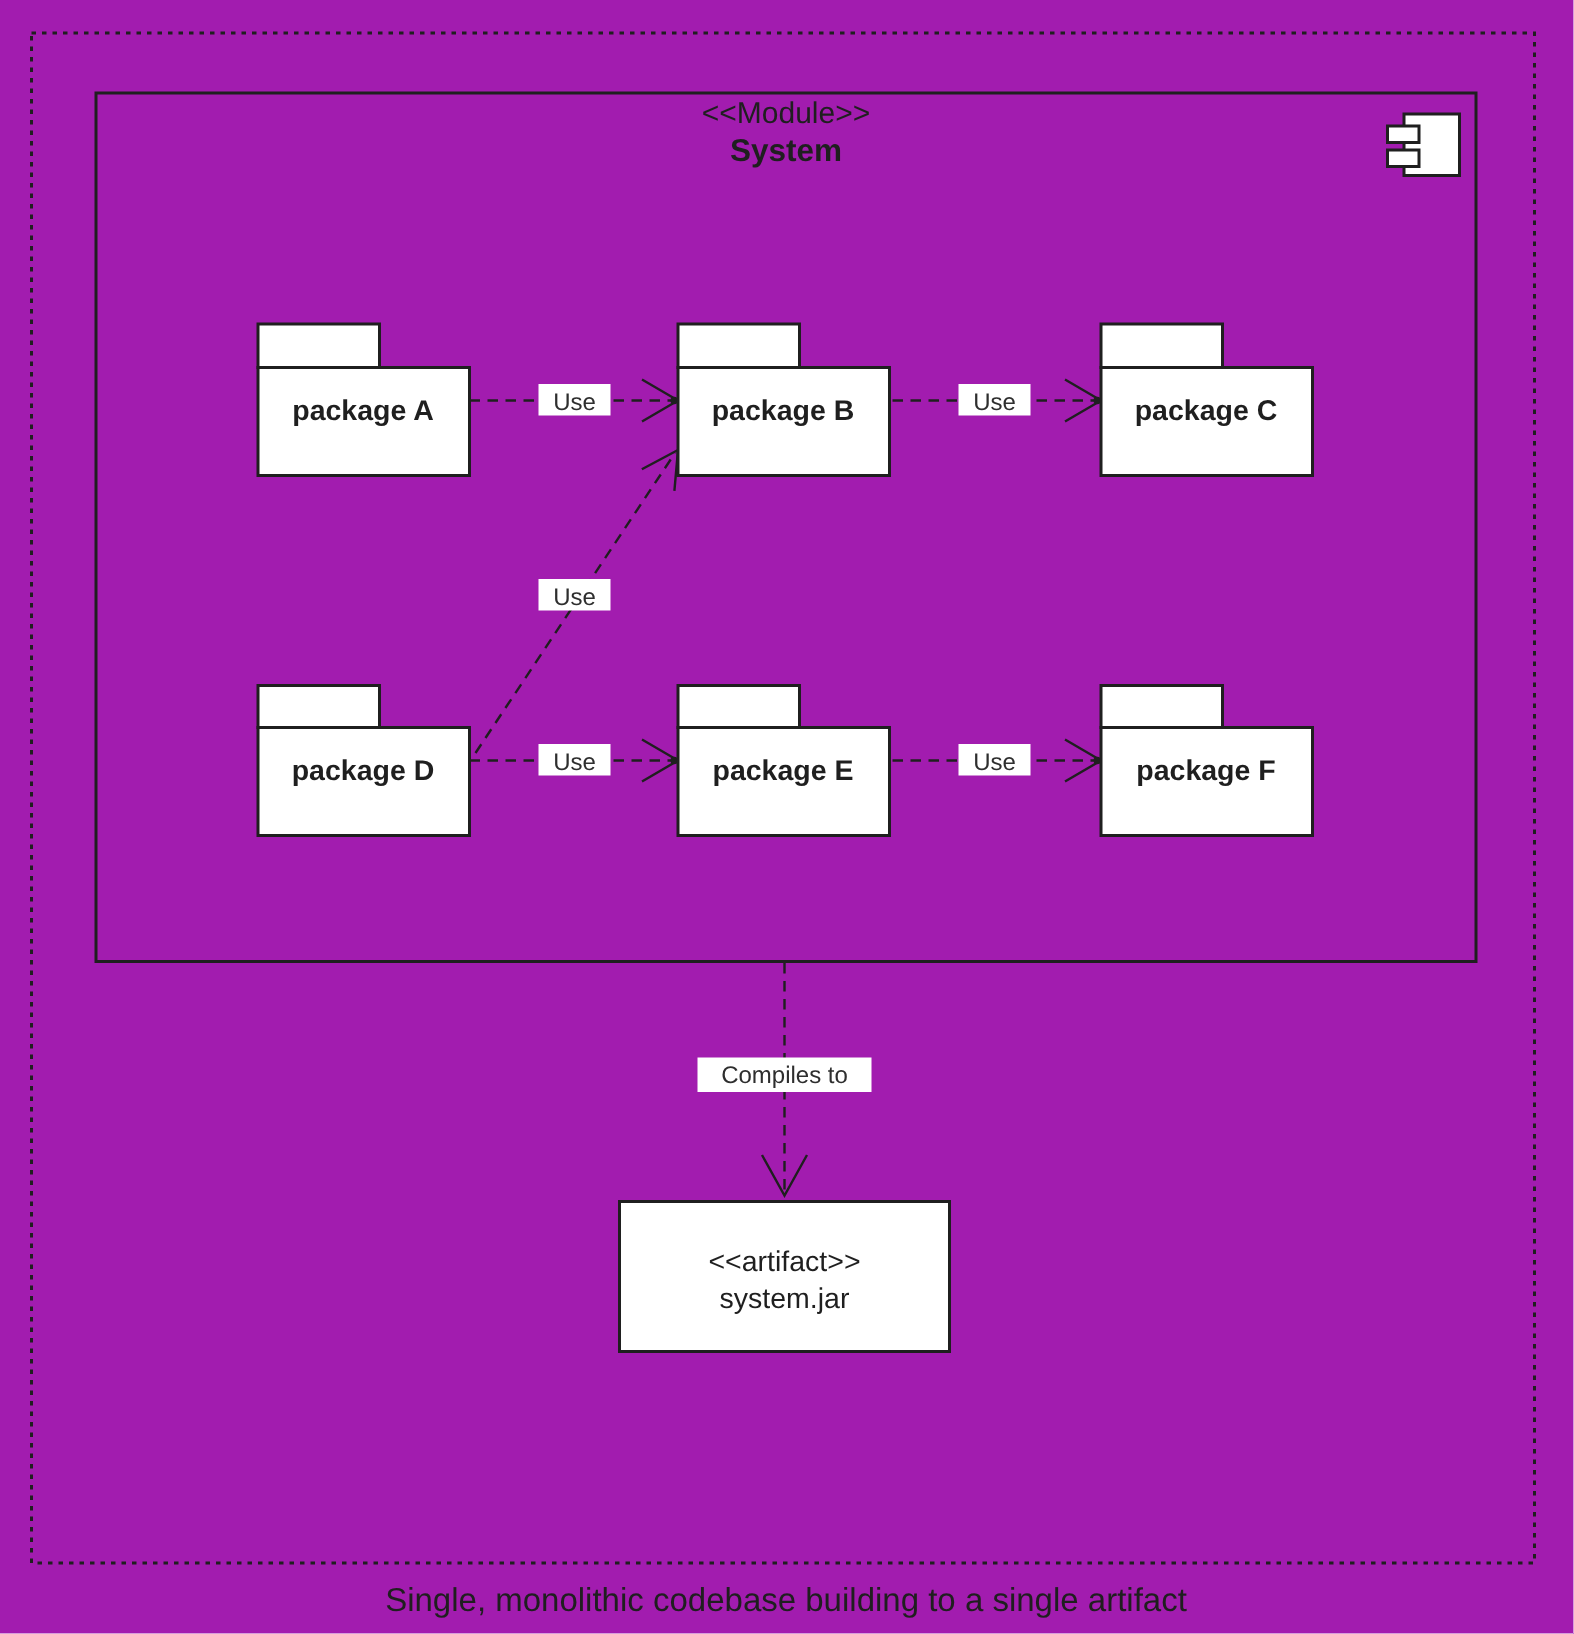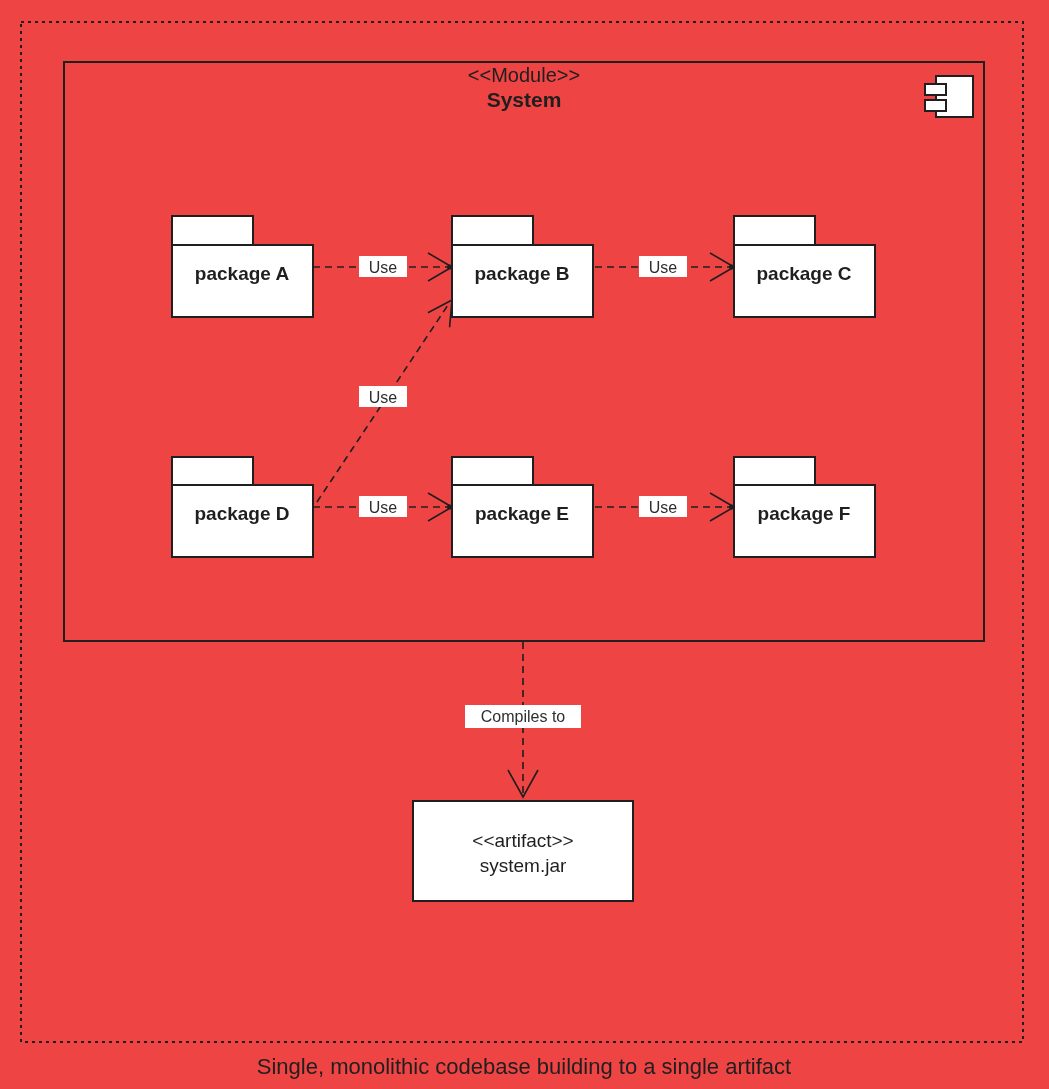--- a/index.html
+++ b/index.html
@@ -4,21 +4,21 @@
 <style>
   html, body {
     margin: 0;
     padding: 0;
     background: #ffffff;
   }
   .canvas {
     position: relative;
     width: 1049px;
     height: 1089px;
-    background: #ef4444;
+    background: #a21caf;
     overflow: hidden;
   }
   svg { display: block; }
   text {
     font-family: "Liberation Sans", "DejaVu Sans", sans-serif;
     fill: #1f1f1f;
   }
   .stereotype    { font-size: 20px; }
   .module-name   { font-size: 21px; font-weight: bold; }
   .pkg-label     { font-size: 19px; font-weight: bold; }

